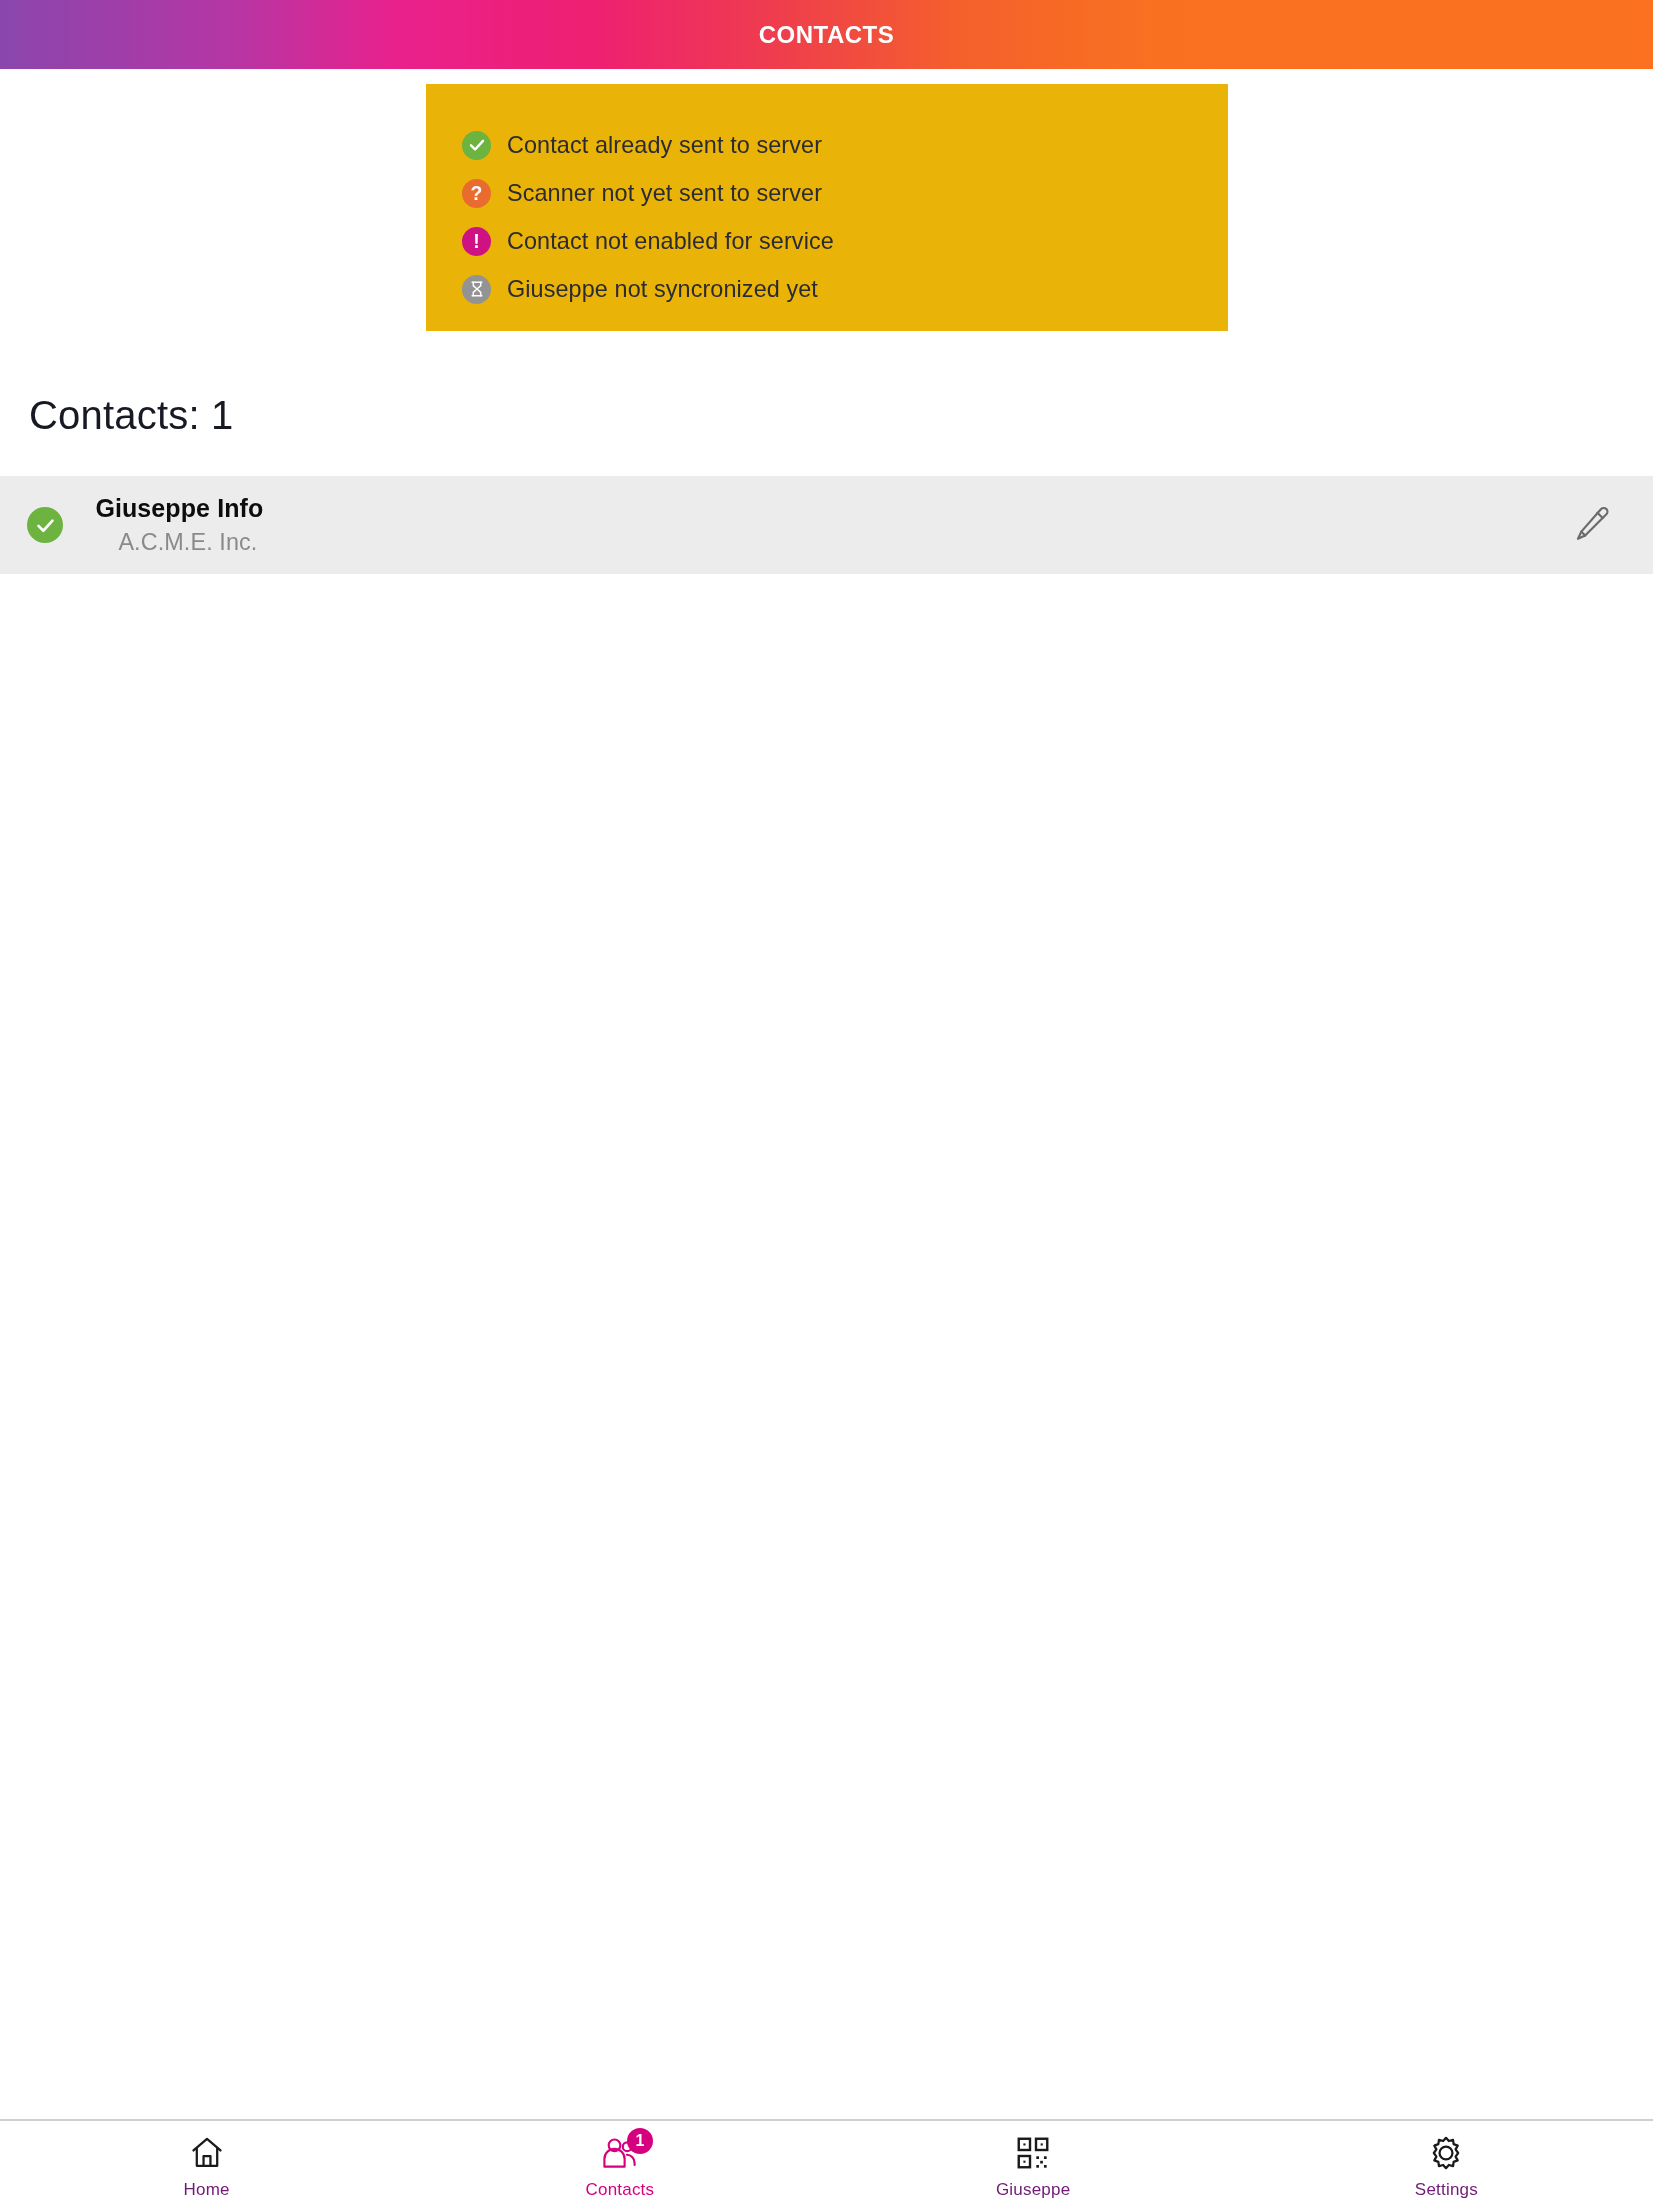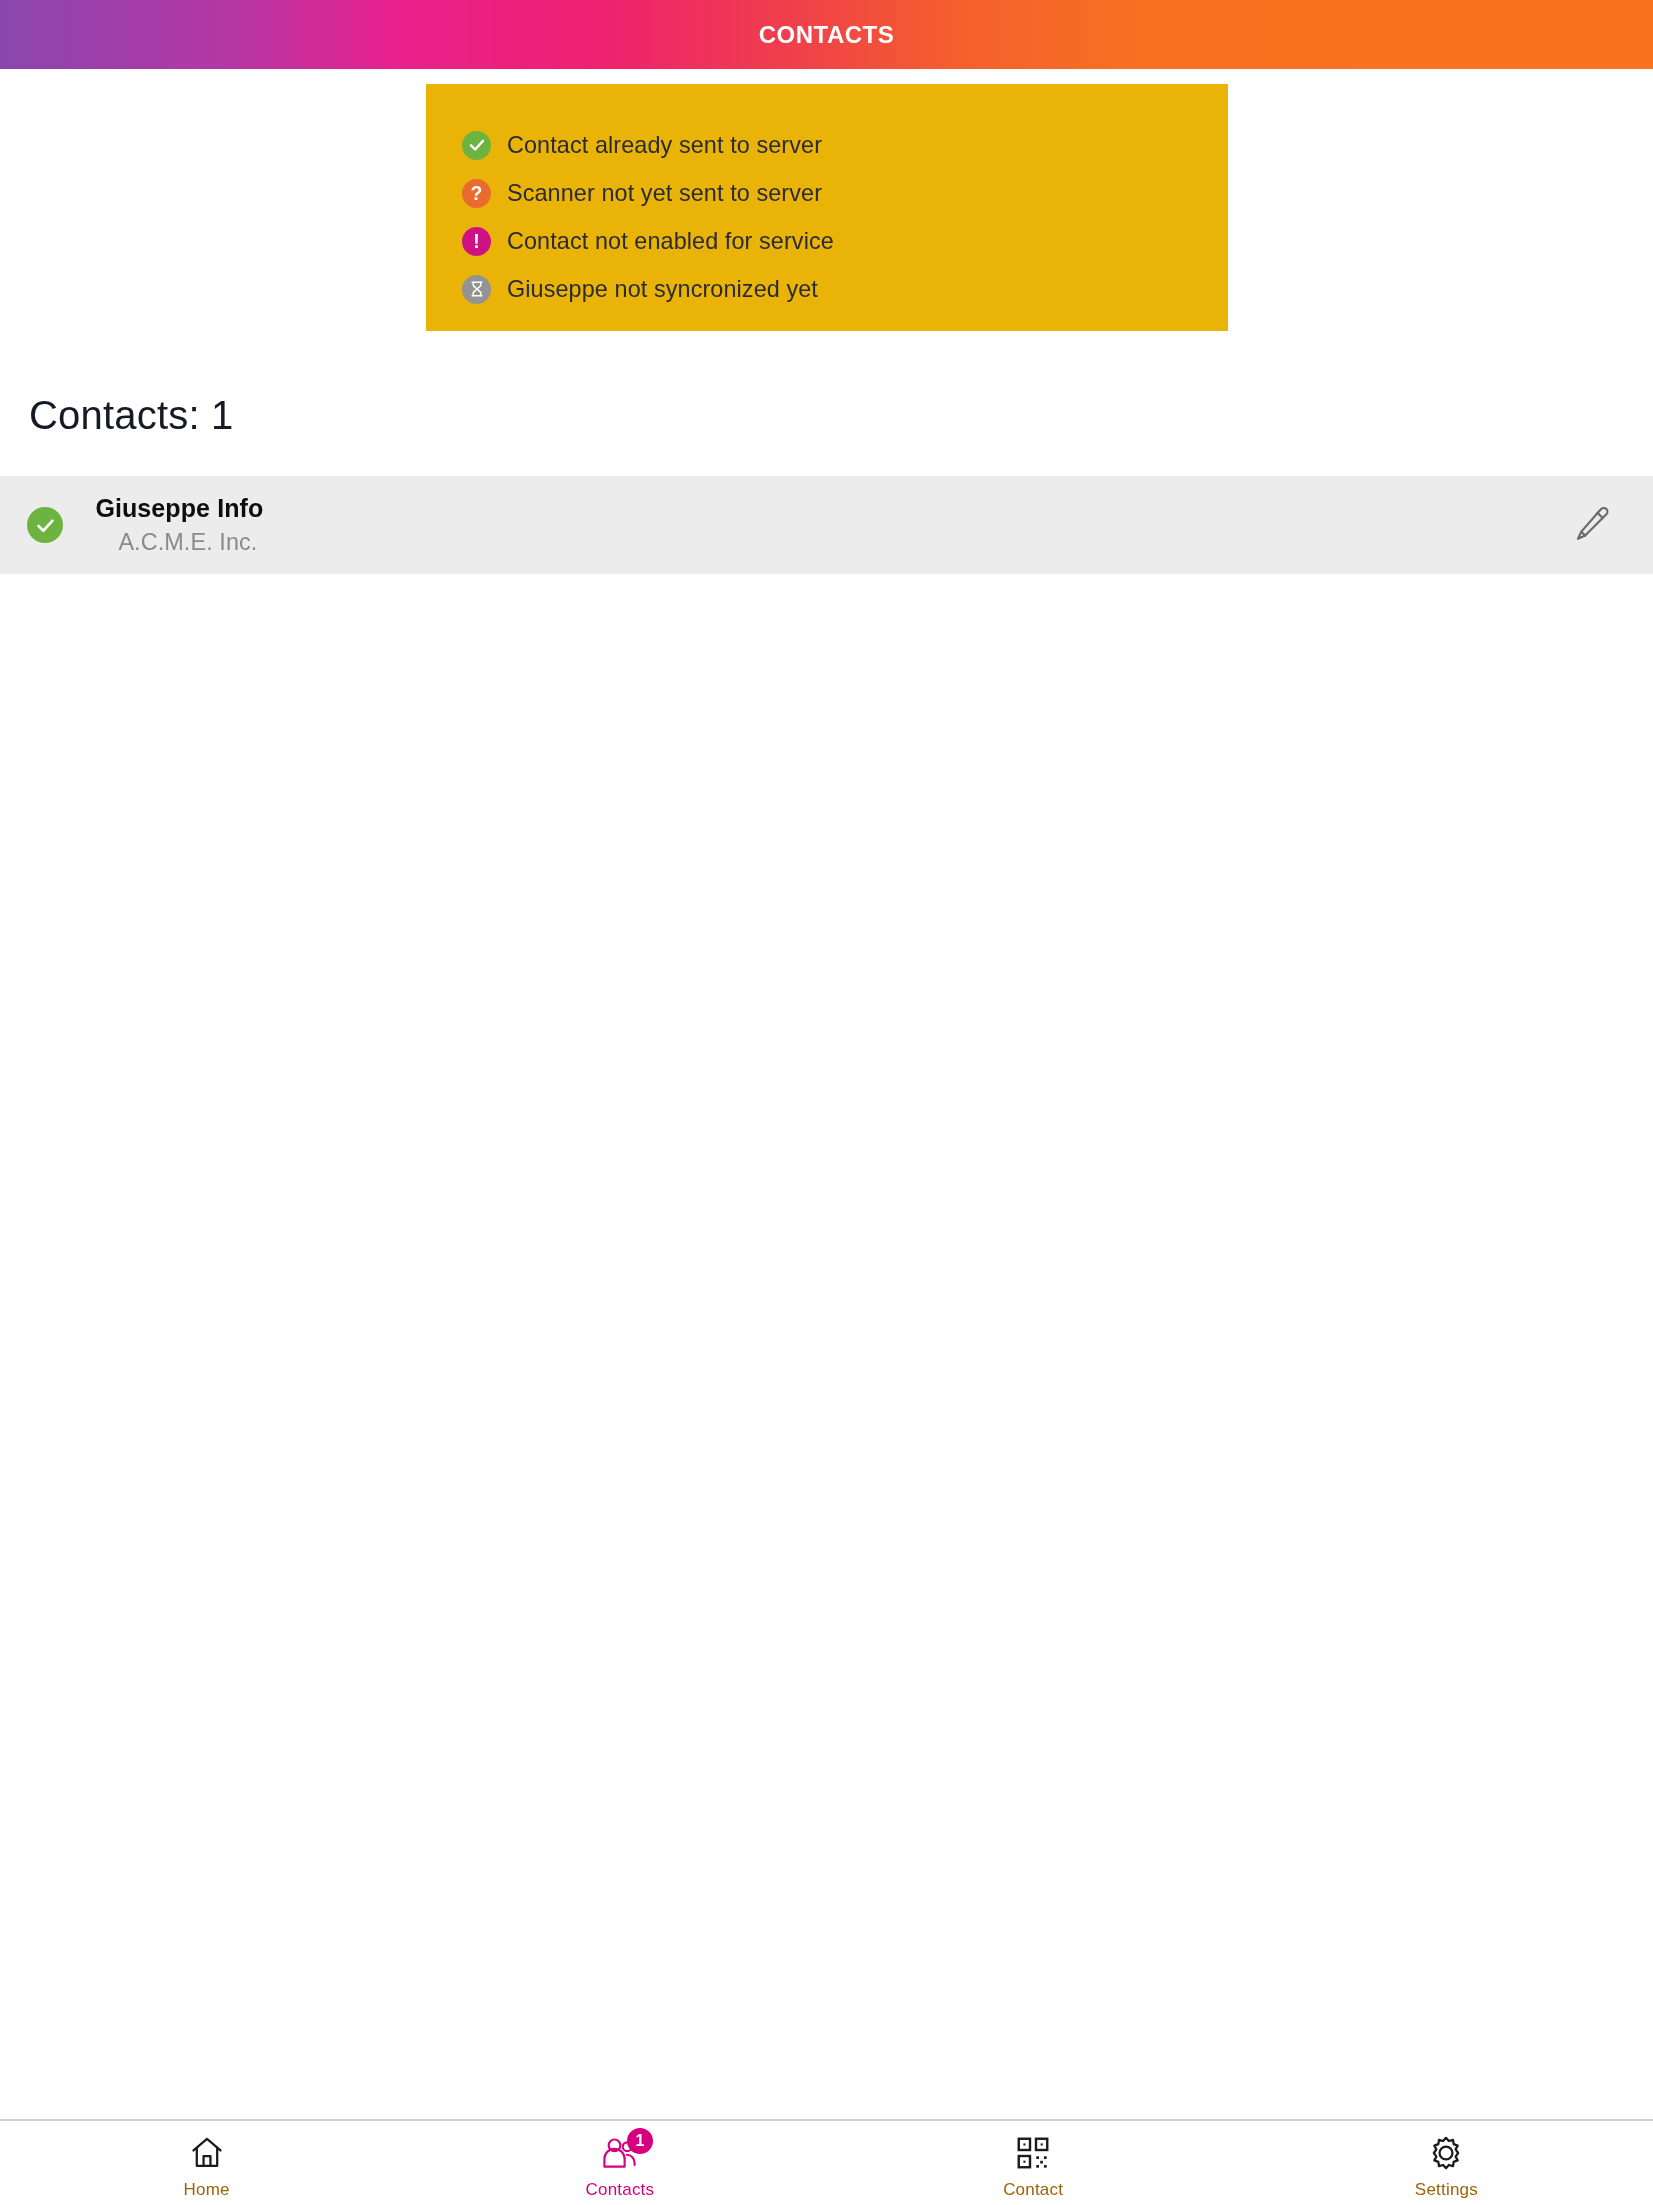--- a/index.html
+++ b/index.html
@@ -156,21 +156,21 @@
     display: flex;
     align-items: flex-start;
   }
   .nav-item {
     flex: 1 1 0;
     display: flex;
     flex-direction: column;
     align-items: center;
     justify-content: flex-start;
     padding-top: 9.7px;
-    color: #a16207;
+    color: #701a75;
   }
   .nav-item.active { color: #d6007f; }
   .nav-icon-wrap {
     position: relative;
     width: 47px;
     height: 44px;
     display: flex;
     align-items: center;
     justify-content: center;
   }
@@ -305,21 +305,21 @@
         <rect x="5.6" y="5.6" width="1.4" height="1.4" fill="#1a1a1a" stroke="none"></rect>
         <rect x="17.1" y="5.6" width="1.4" height="1.4" fill="#1a1a1a" stroke="none"></rect>
         <rect x="5.6" y="17.1" width="1.4" height="1.4" fill="#1a1a1a" stroke="none"></rect>
         <rect x="14.2" y="14.2" width="1.8" height="1.8" fill="#1a1a1a" stroke="none"></rect>
         <rect x="19.3" y="14.2" width="1.8" height="1.8" fill="#1a1a1a" stroke="none"></rect>
         <rect x="16.8" y="17.2" width="1.8" height="1.8" fill="#1a1a1a" stroke="none"></rect>
         <rect x="14.2" y="20.0" width="1.8" height="1.8" fill="#1a1a1a" stroke="none"></rect>
         <rect x="19.3" y="20.0" width="1.8" height="1.8" fill="#1a1a1a" stroke="none"></rect>
       </svg>
     </span>
-    <span class="nav-label">Contact</span>
+    <span class="nav-label">Giuseppe</span>
   </div>
 
 
   <div class="nav-item">
     <span class="nav-icon-wrap">
       <svg width="36" height="36" viewBox="0 0 24 24" fill="none" stroke="#1a1a1a" stroke-width="1.5" stroke-linecap="round" stroke-linejoin="round">
         <path d="M12 1.9 L13.9 4.0 L16.7 3.3 L17.1 6.1 L19.8 7.1 L18.4 9.6 L20.1 12 L18.4 14.4 L19.8 16.9 L17.1 17.9 L16.7 20.7 L13.9 20.0 L12 22.1 L10.1 20.0 L7.3 20.7 L6.9 17.9 L4.2 16.9 L5.6 14.4 L3.9 12 L5.6 9.6 L4.2 7.1 L6.9 6.1 L7.3 3.3 L10.1 4.0 Z"></path>
         <circle cx="12" cy="12" r="4.3"></circle>
       </svg>
     </span>

